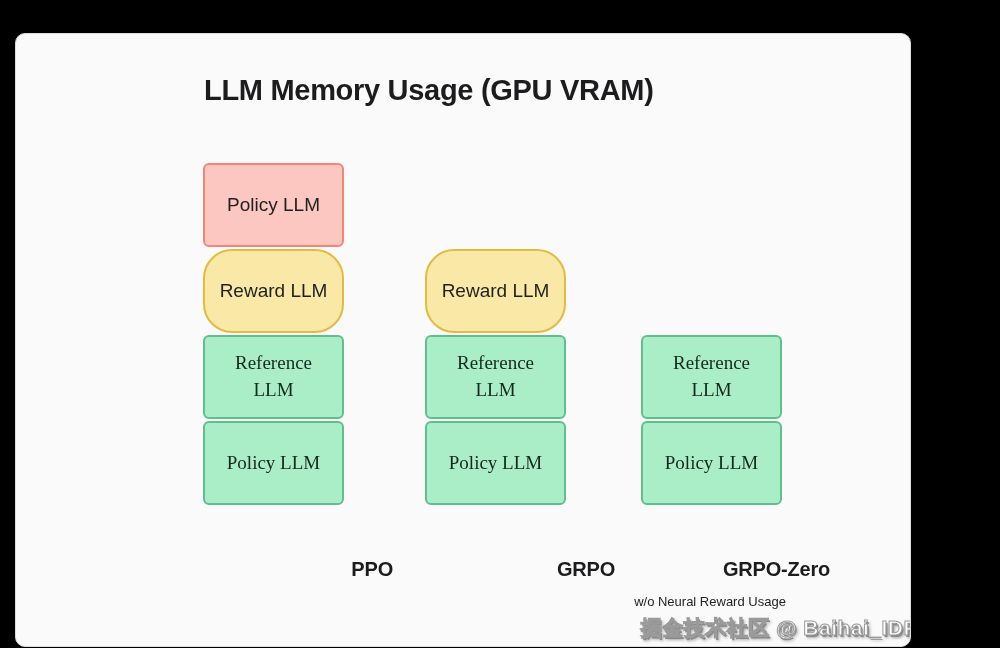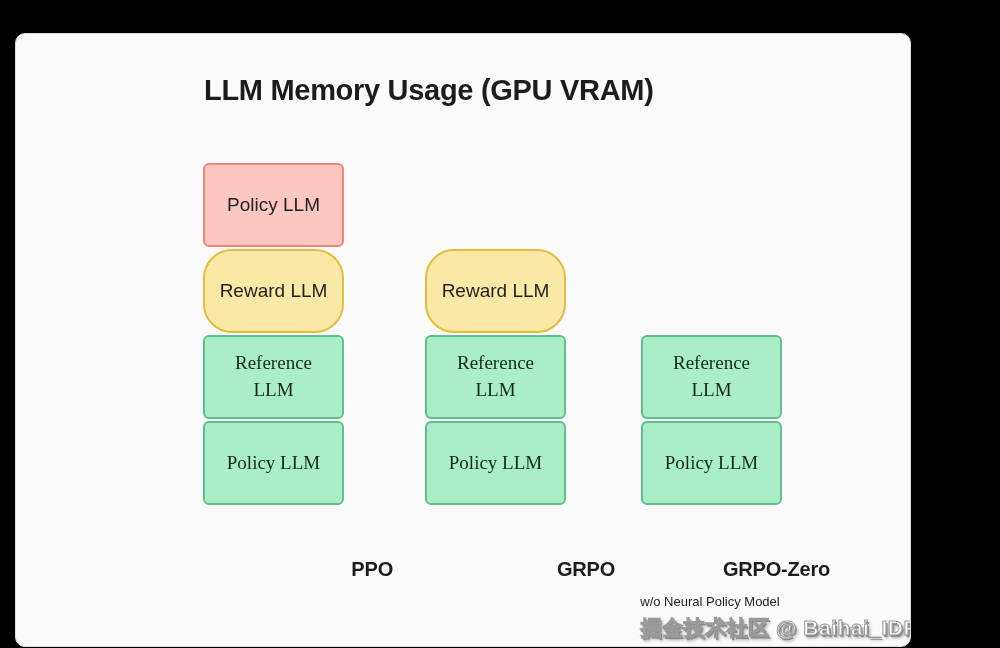--- a/index.html
+++ b/index.html
@@ -136,17 +136,17 @@
   <div class="box reference-llm c3 r2">
     <span class="box-label">Reference LLM</span>
   </div>
   <div class="box policy-llm c3 r3">
     <span class="box-label">Policy LLM</span>
   </div>
 
   <div class="col-label lc1">PPO</div>
   <div class="col-label lc3">GRPO-Zero</div>
   <div class="col-label lc2">GRPO</div>
-  <div class="col-sublabel">w/o Neural Policy Model</div>
+  <div class="col-sublabel">w/o Neural Reward Usage</div>
 
   <div class="watermark">掘金技术社区 @ Baihai_IDP</div>
 
 </div>
 
 </body></html>

